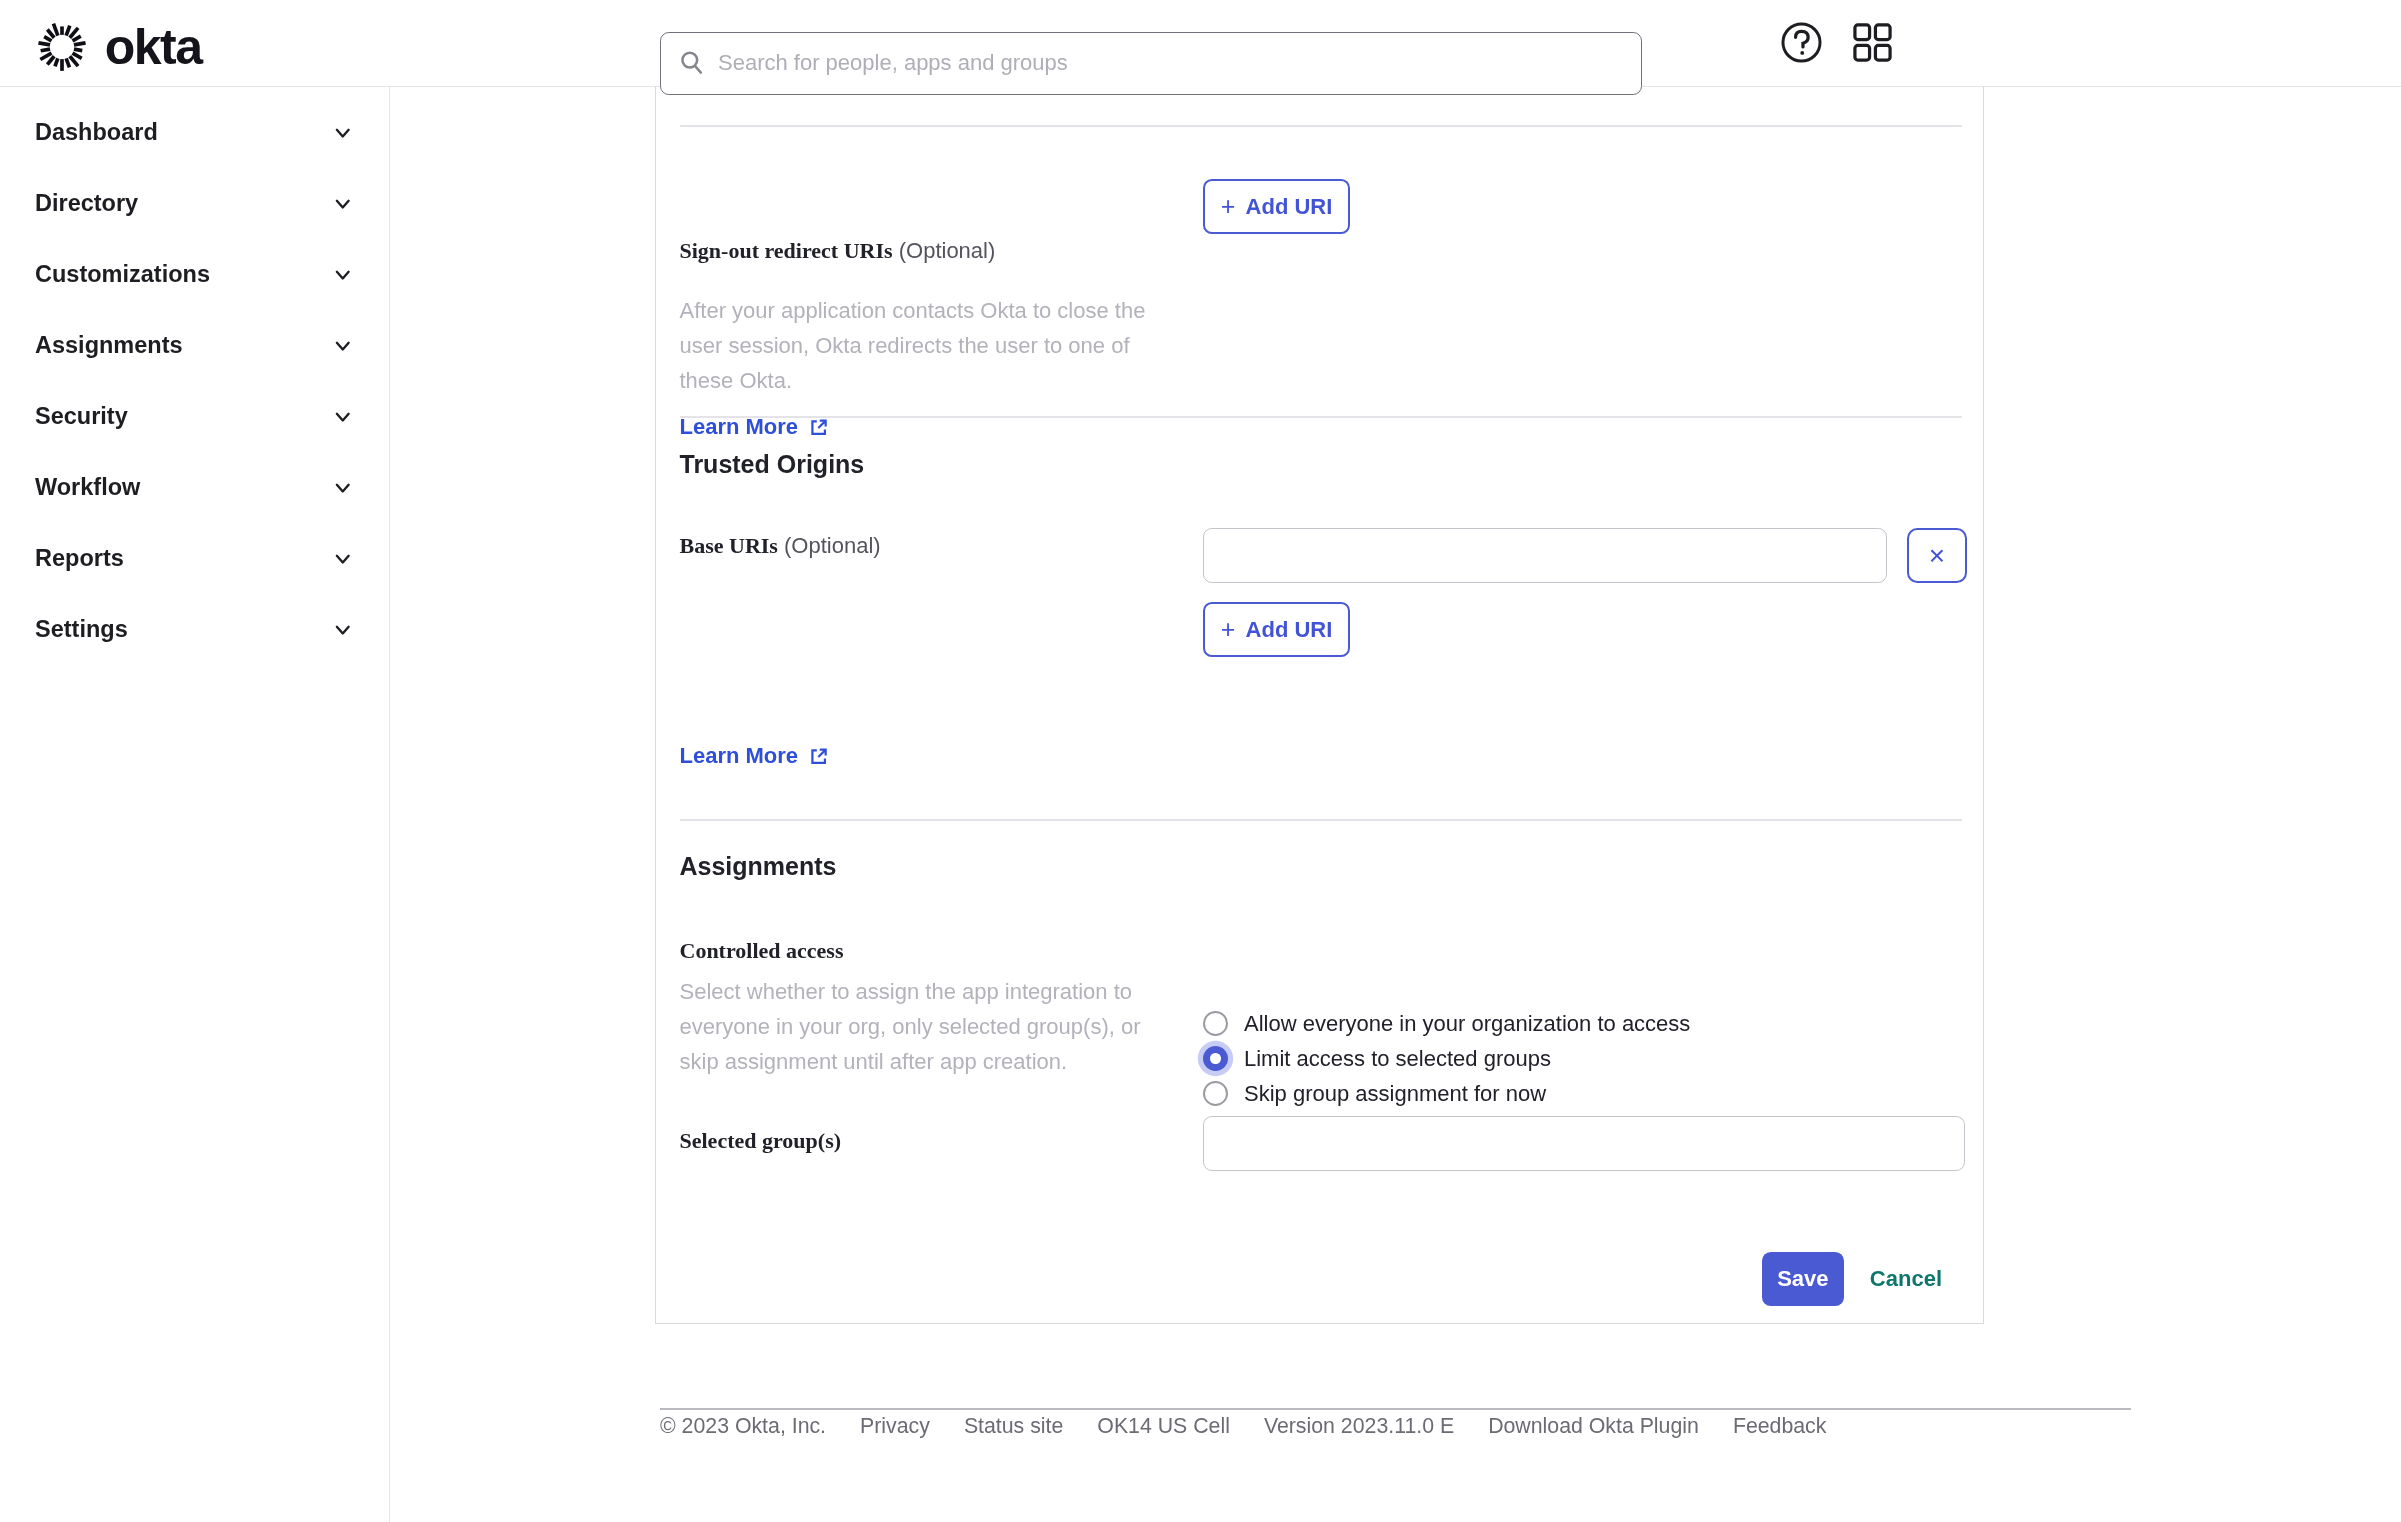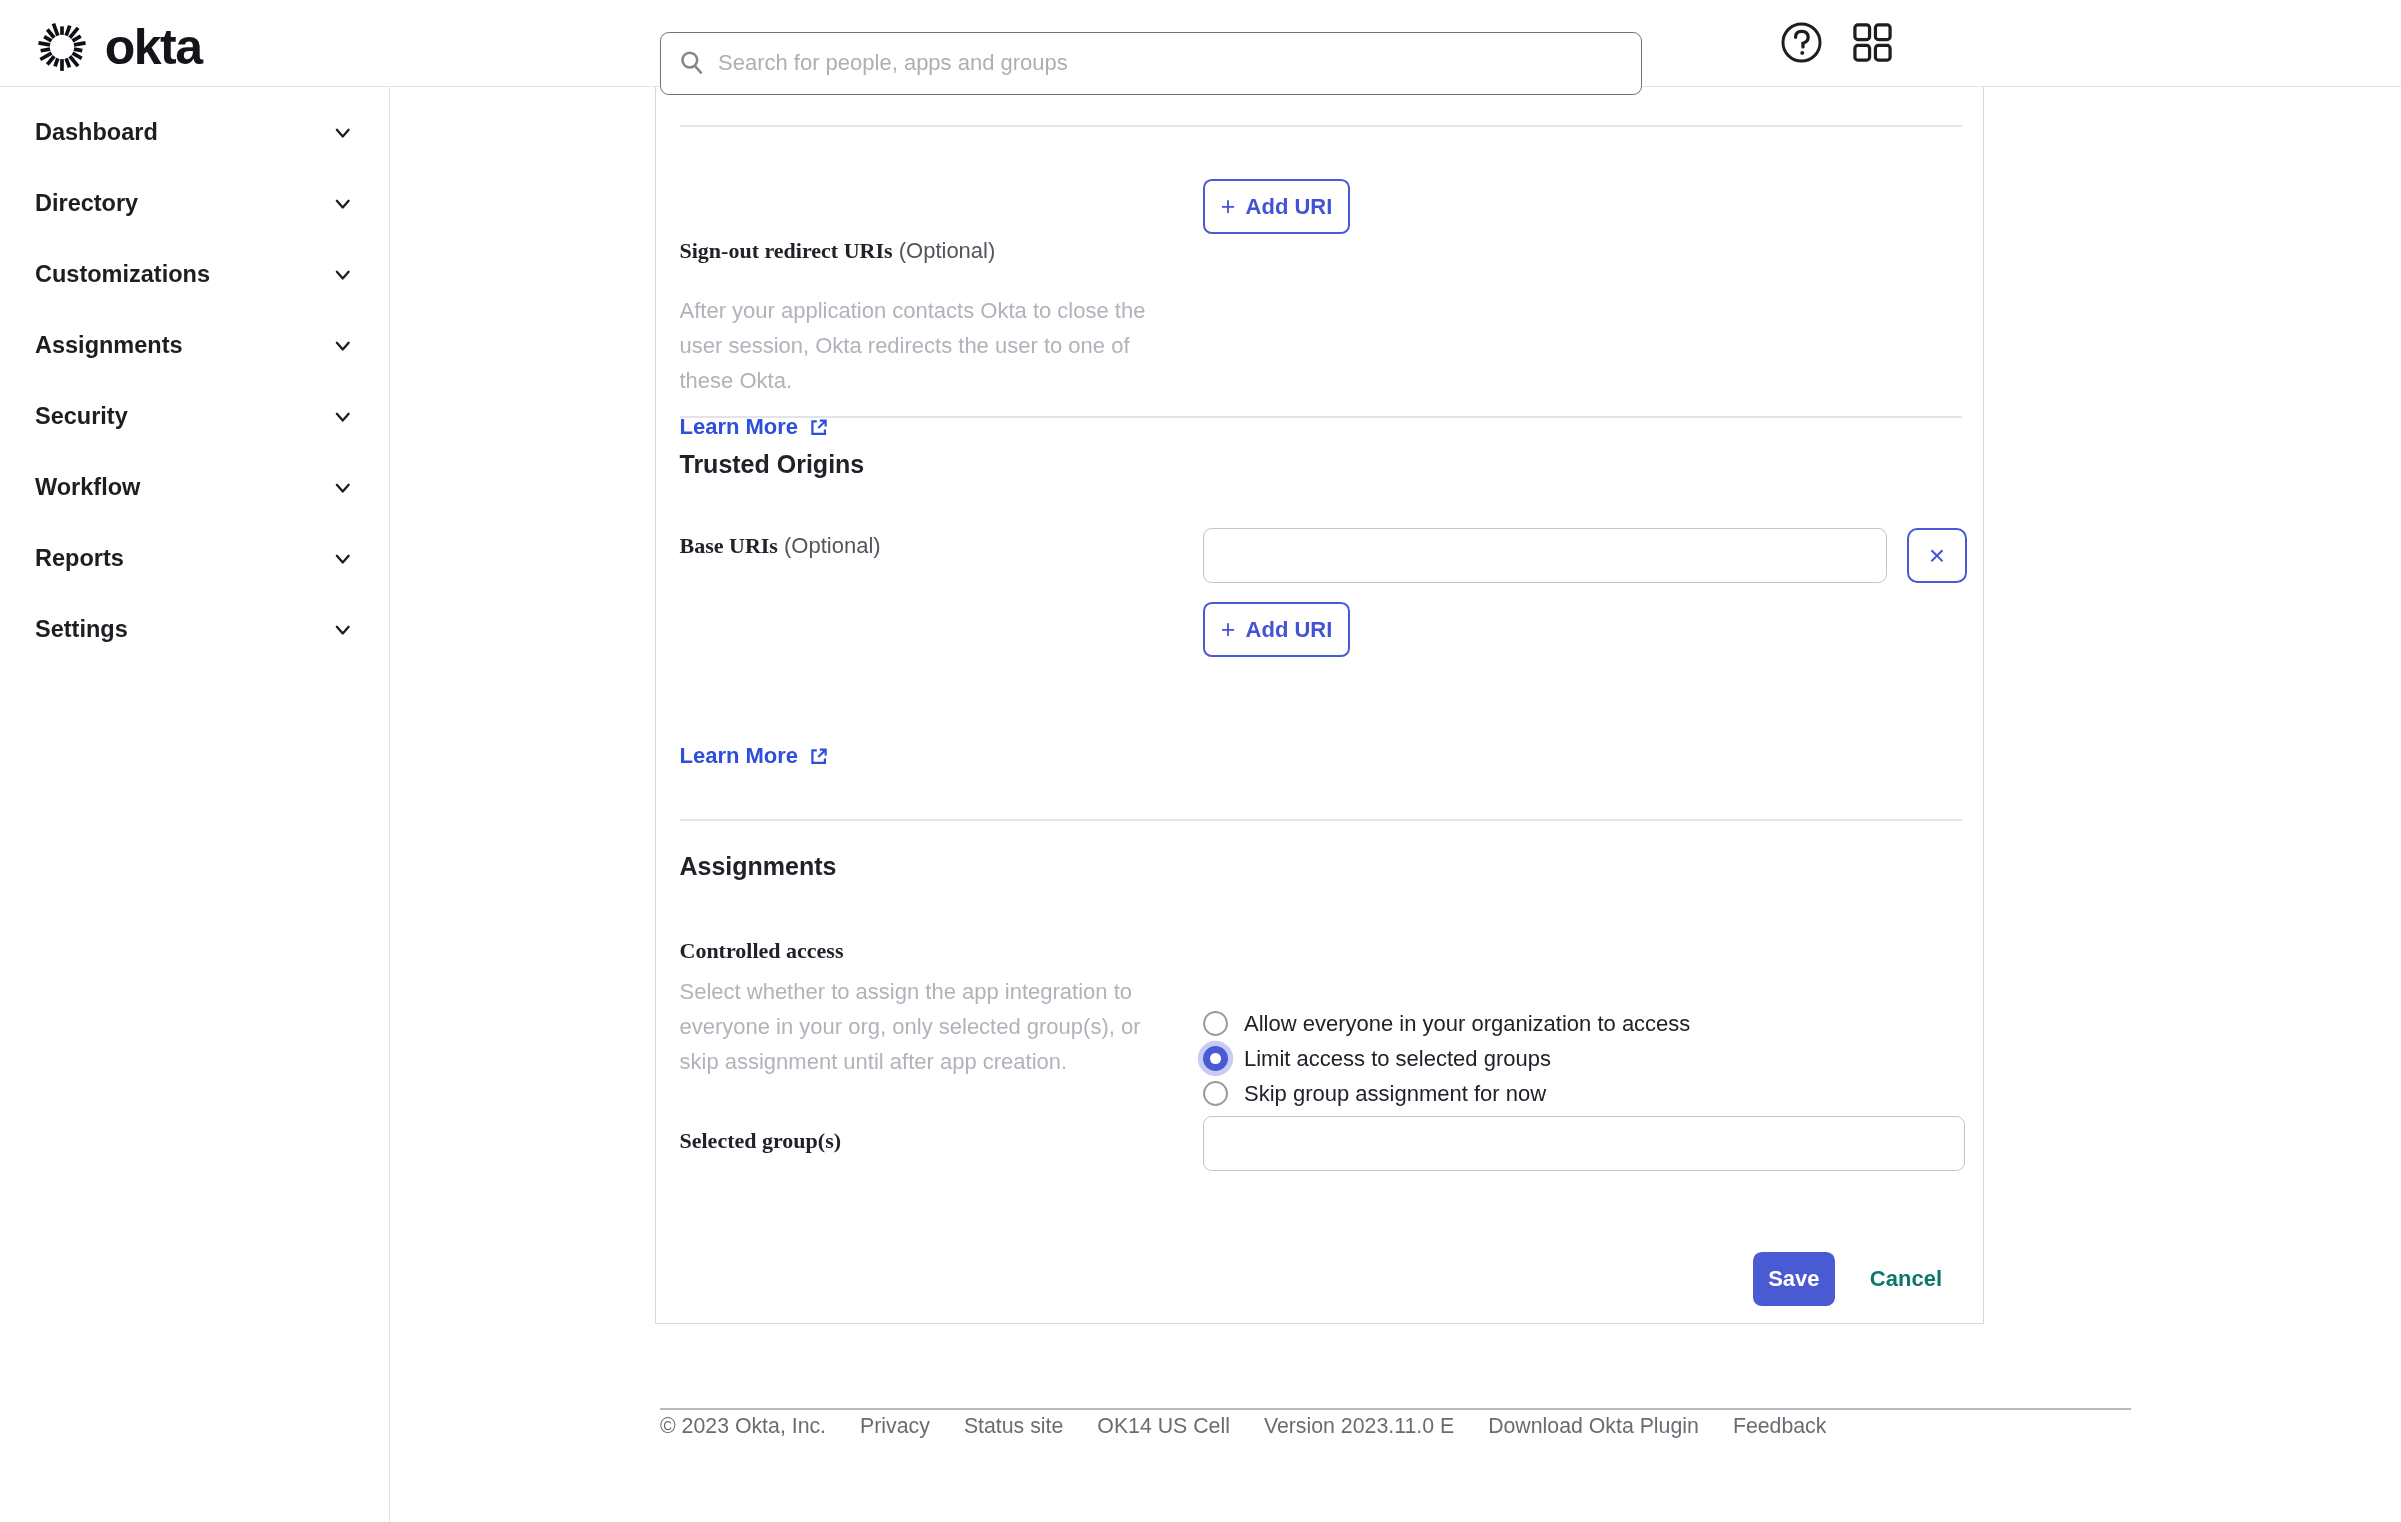--- a/index.html
+++ b/index.html
@@ -56,21 +56,21 @@
   .radio-group { position:absolute; left:547px; top:924px; display:flex; flex-direction:column; }
   .radio-row { display:flex; gap:16px; height:35px; cursor:pointer; }
   .radio-dot { width:25px; height:25px; border-radius:50%; background:#fff;
     border:2.2px solid #9b9ba4; flex:0 0 auto; }
   .radio-row.selected .radio-dot { border:none; background:#4a5ad2;
     box-shadow:0 0 0 5.2px rgba(130,142,232,0.45); position:relative; }
   .radio-row.selected .radio-dot::after { content:""; position:absolute; left:7.4px; top:7.4px;
     width:10.3px; height:10.3px; border-radius:50%; background:#fff; }
   .radio-label { font-size:22px; color:#21212a; }
 
-  .actions { position:absolute; top:1165px; right:41px; display:flex; align-items:center; gap:35px; }
+  .actions { position:absolute; top:1165px; right:41px; display:flex; align-items:center; gap:26px; }
   .btn-save { width:82px; height:54px; background:#4a5ad2; color:#fff; border:none;
     border-radius:8.8px; font-size:22px; font-weight:700; cursor:pointer;
     font-family:"Liberation Sans", sans-serif; }
   .btn-cancel { background:none; border:none; color:#0f766e; font-size:22px; font-weight:700;
     cursor:pointer; font-family:"Liberation Sans", sans-serif; }
 
   
   .footer-divider { position:absolute; left:660px; top:1408px; width:1471px; height:2.2px; background:#b9b9c0; }
   .footer { position:absolute; left:660px; top:1414px; display:flex; gap:34px; align-items:center; }
   .footer span, .footer a { font-size:21.3px; color:#6b6b74; text-decoration:none; white-space:nowrap; }

